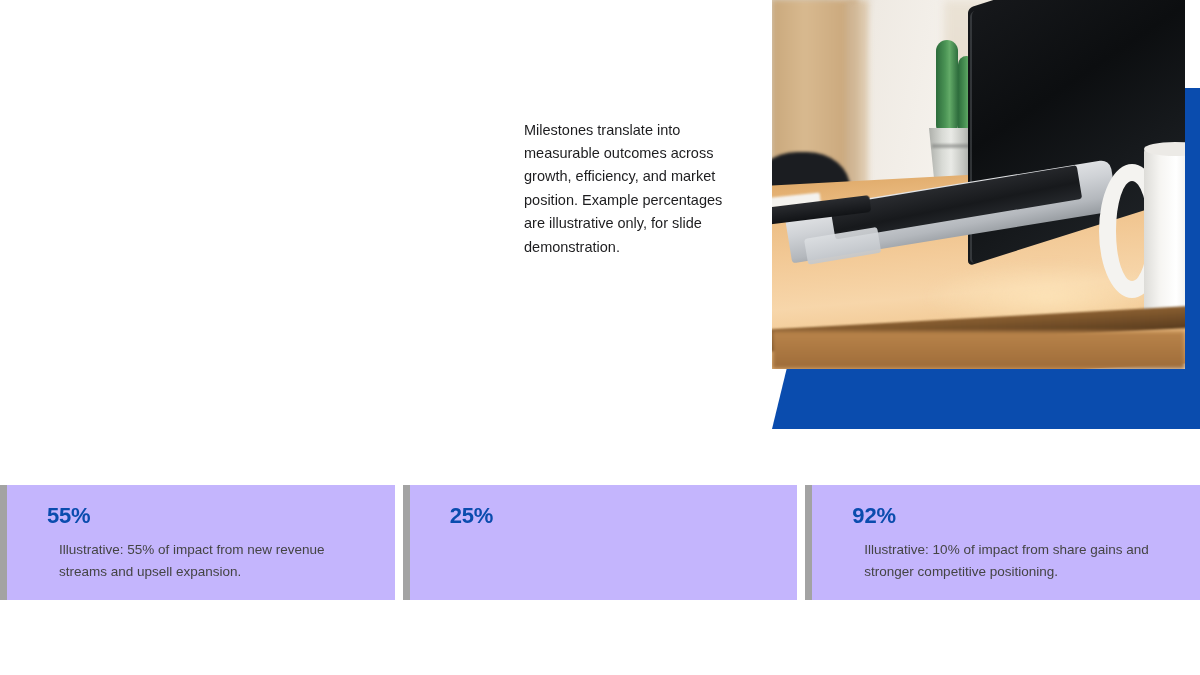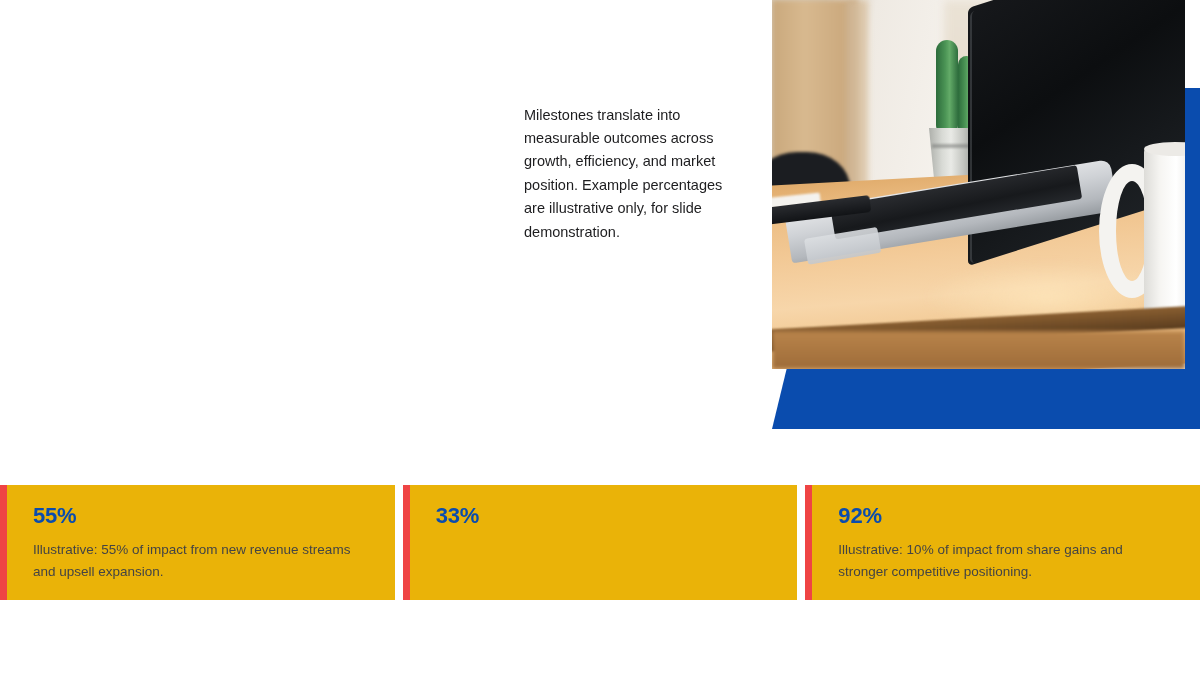--- a/index.html
+++ b/index.html
@@ -39,21 +39,21 @@
     line-height: 1.32;
     font-weight: 700;
     letter-spacing: -0.5px;
     white-space: pre-line;
   }
 
   
   .body-copy {
     position: absolute;
     left: 524px;
-    top: 89px;
+    top: 104px;
     width: 200px;
     font-size: 14.5px;
     line-height: 1.62;
     color: #1d1d1f;
     font-weight: 400;
   }
 
   
   .accent-wedge {
     position: absolute;
@@ -270,39 +270,39 @@
     left: 0;
     top: 485px;
     width: 1200px;
     height: 115px;
     display: flex;
     gap: 8px;
   }
   .stat-card {
     position: relative;
     flex: 1 1 0;
-    background: #eab308;
-    border-left: 7px solid #ef4444;
+    background: #c4b5fd;
+    border-left: 7px solid #a3a3a3;
     box-sizing: border-box;
-    padding: 20px 26px 0 26px;
+    padding: 20px 26px 0 40px;
   }
   .stat-value {
     color: #0A4CAE;
     font-size: 22px;
     font-weight: 700;
     letter-spacing: -0.2px;
     margin: 0 0 12px 0;
     line-height: 1;
   }
   .stat-desc {
     color: #444444;
     font-size: 13.5px;
     line-height: 1.62;
     font-weight: 400;
-    margin: 0;
+    margin: 12px;
   }
 </style>
 </head>
 <body>
 
 <div id="slide">
 
 
   <p class="body-copy">Milestones translate into measurable outcomes across growth, efficiency, and market position. Example percentages are illustrative only, for slide demonstration.</p>
 
@@ -337,21 +337,21 @@
   </div>
 
   <div class="stats-row">
 
     <div class="stat-card">
       <p class="stat-value">55%</p>
       <p class="stat-desc">Illustrative: 55% of impact from new revenue streams and upsell expansion.</p>
     </div>
 
     <div class="stat-card">
-      <p class="stat-value">33%</p>
+      <p class="stat-value">25%</p>
     </div>
 
     <div class="stat-card">
       <p class="stat-value">92%</p>
       <p class="stat-desc">Illustrative: 10% of impact from share gains and stronger competitive positioning.</p>
     </div>
 
   </div>
 
 </div>

